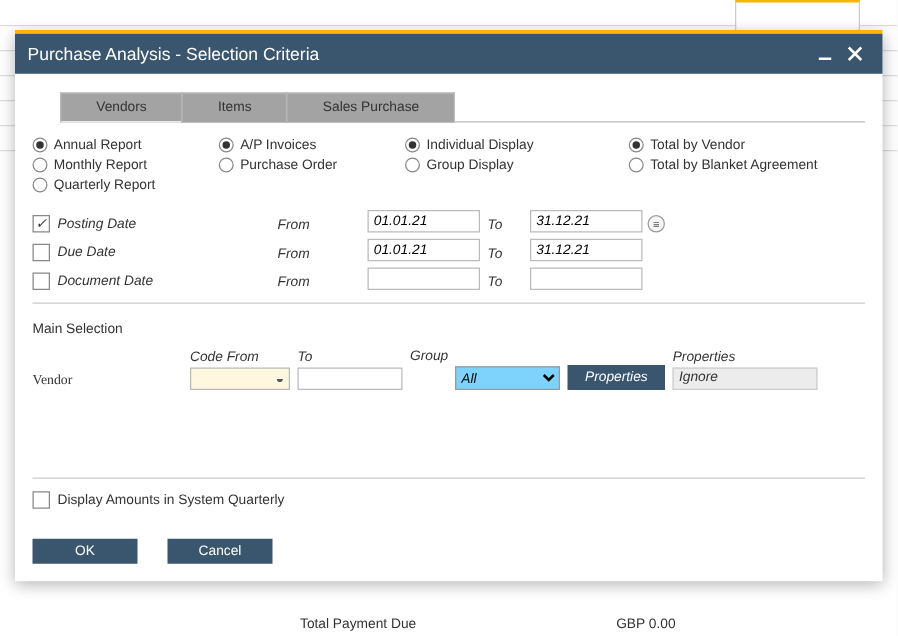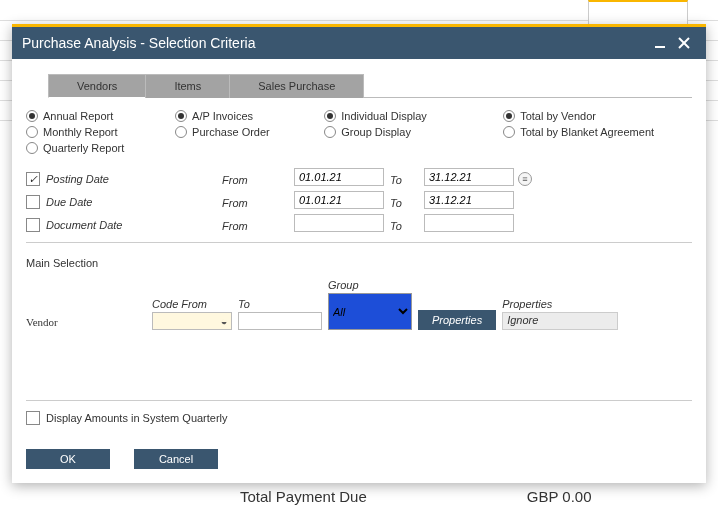--- a/index.html
+++ b/index.html
@@ -101,35 +101,36 @@
   }
   .hr { height:1px;background:#ccc;margin:10px 0;}
   .section-title{ margin:14px 0 10px 0;}
   .ms-row { display:flex; align-items:flex-end; gap:6px; }
   .ms-col { display:flex; flex-direction:column;font-style:italic; }
   .ms-col label{ margin-bottom:2px; }
   .vendor-lbl{ width:120px; align-self:flex-end; padding-bottom:2px;font-family:Liberation Serif, serif;}
   .codefrom { width:80px; background:#fff8df; }
   .codeto { width:84px; }
   .sel {
-    height:37px;border:1px solid #999;font:inherit;background:#1d4ed8;
+    height:19px;border:1px solid #999;font:inherit;background:#7dd3fc;
     width:84px;
+    margin-left:36px;
   }
   .btn-primary{
     background:#3a566f;color:#fff;border:none;height:20px;padding:0 14px;
     font:inherit;cursor:pointer;
   }
   .ro-input{
     height:18px;border:1px solid #ccc;background:#ececec;width:116px;padding:1px 4px;
   }
   .footer-btns{ display:flex; gap:24px; margin-top:24px;}
   .footer-btns .btn-primary{ width:84px; }
   .bottom-status {
     position:absolute; bottom:4px; left:0; width:592px;
-    display:flex; font-size:15px; color:#333;
+    display:flex; font-size:11px; color:#333;
   }
   .bottom-status .lbl{ margin-left:240px; }
   .bottom-status .val{ margin-left:160px; }
   .little-arrow {
     position:absolute; width:12px;height:12px;top:3px;right:2px;
     display:flex;align-items:center;justify-content:center;
     pointer-events:none; color:#555;font-size:11px;
   }
   .input-wrap{position:relative; display:inline-block;}
 </style>

